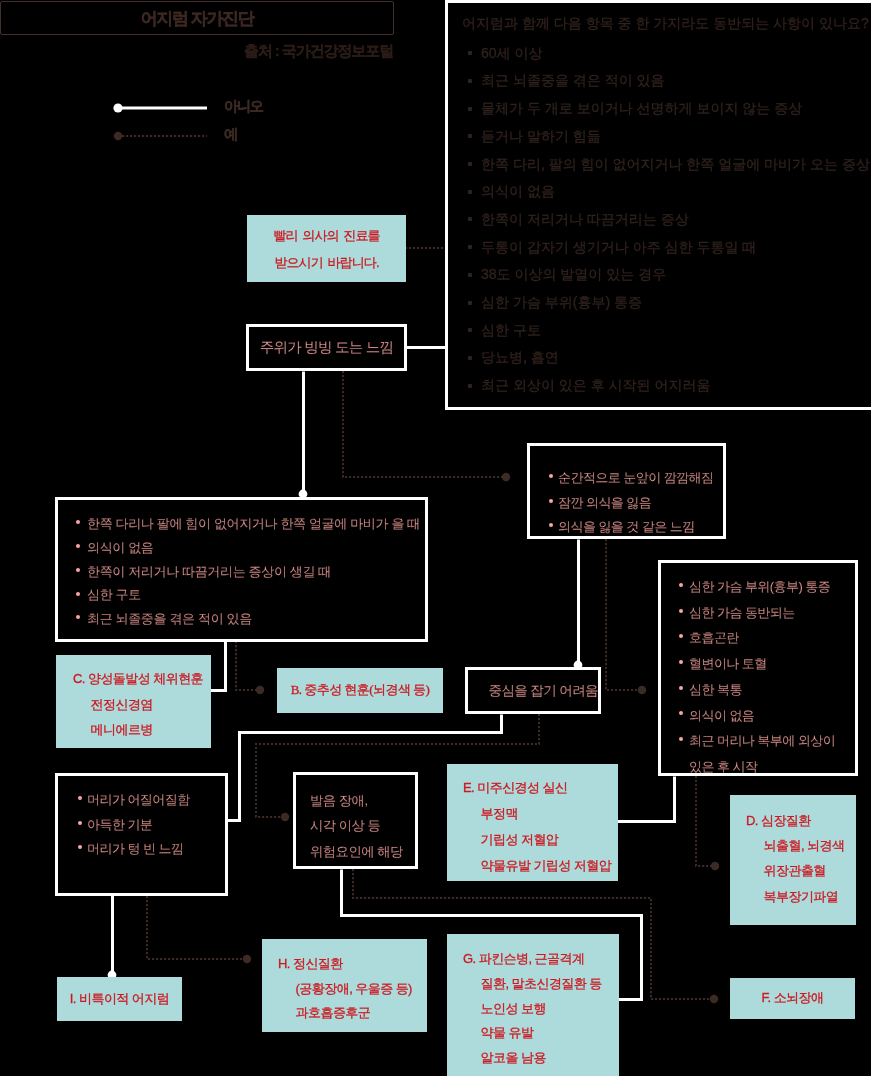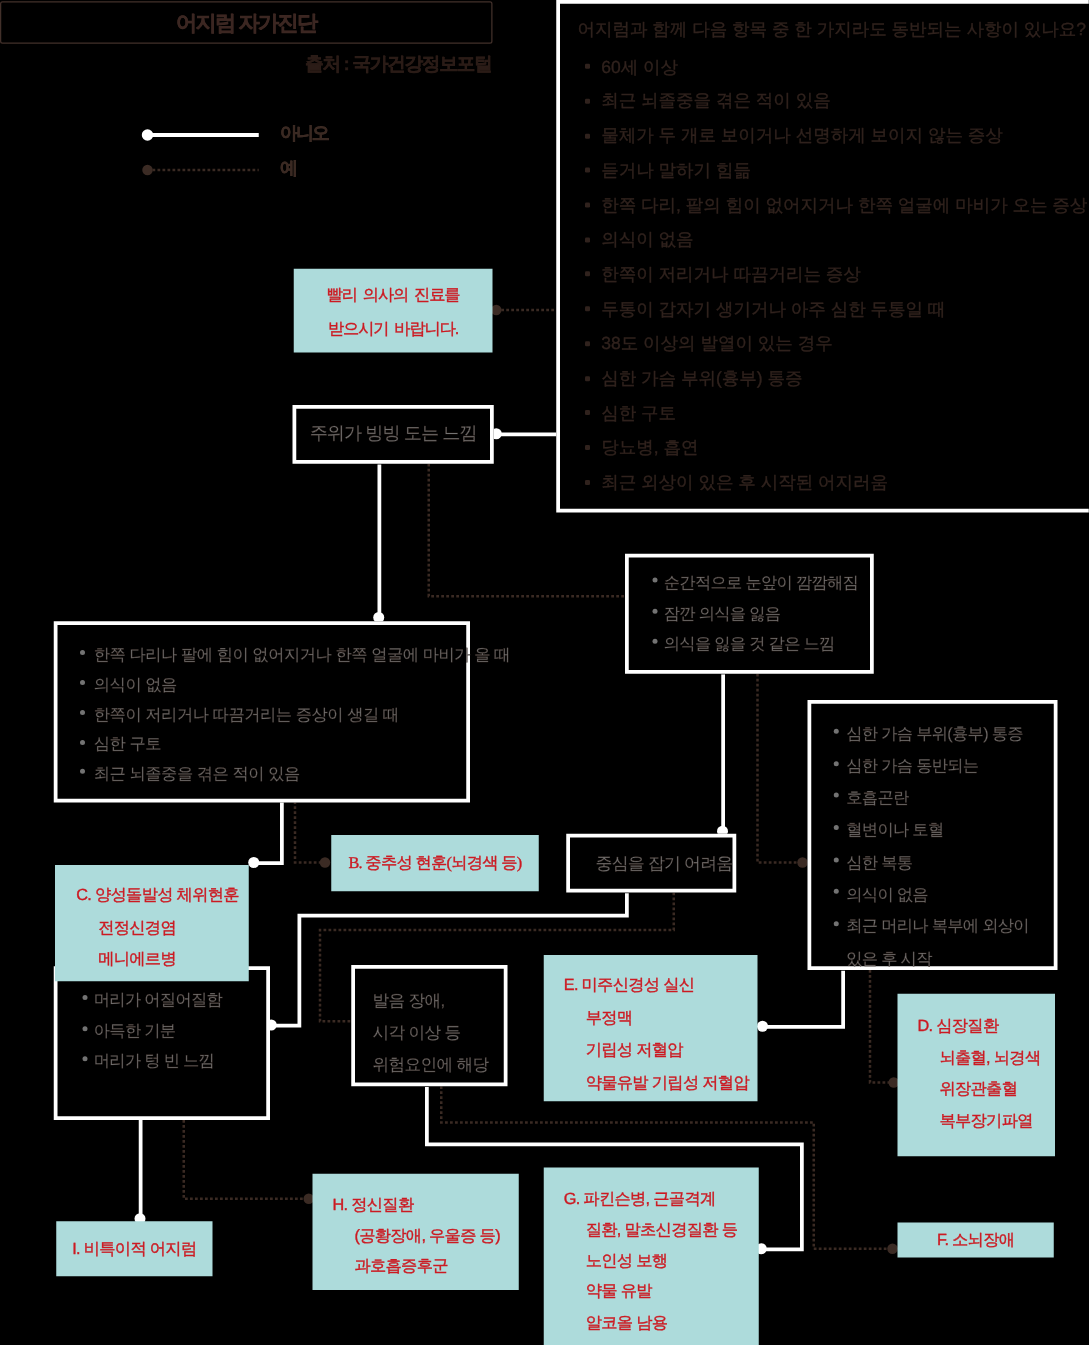--- a/index.html
+++ b/index.html
@@ -10,71 +10,71 @@
   
   #title-pill{left:0px;top:1px;width:394px;height:34px;border:1.6px solid #42302a;
      border-radius:2px;display:flex;align-items:center;justify-content:center;}
   #title-text{color:#3c2722;font-size:17px;font-weight:700;letter-spacing:-1.4px;-webkit-text-stroke:0.3px #3c2722;}
   #source-text{left:244px;top:42px;color:#2b1c17;font-size:15px;font-weight:600;letter-spacing:-1.1px;-webkit-text-stroke:0.25px #2b1c17;}
   
   #legend{left:113px;top:99px;width:170px;height:48px;}
   .lg-label{color:#3b2a23;font-size:14.5px;font-weight:600;letter-spacing:-1.8px;-webkit-text-stroke:0.25px #3b2a23;}
   
   .tealbox{background:#addbdb;color:#cc1a22;-webkit-text-stroke:0.3px #cc1a22;}
-  .darkbox{background:#000;border:3px solid #ffffff;color:#737373;-webkit-text-stroke:0.28px #33251f;}
+  .darkbox{background:#000;border:3px solid #ffffff;color:#fca5a5;-webkit-text-stroke:0.28px #33251f;}
   .bigpanel{background:#000;border:3px solid #ffffff;color:#30221d;-webkit-text-stroke:0.28px #30221d;}
-  .bx{font-size:14px;line-height:1.45;white-space:nowrap;}
+  .bx{font-size:14px;line-height:1.45;white-space:nowrap;margin-left:12px;}
   ul.bl{margin:0;padding:0;list-style:none;}
   ul.bl li{position:relative;padding-left:15px;margin:0;}
   ul.bl li::before{content:"";position:absolute;left:2px;top:0.62em;width:4px;height:4px;
      background:currentColor;border-radius:50%;}
   svg#wires{position:absolute;left:0;top:0;width:871px;height:1076px;overflow:visible;}
 
   
   #panel-top{left:445px;top:0px;width:440px;height:410px;padding:7px 0 0 14px;
      font-size:14px;line-height:27.7px;white-space:nowrap;}
   #panel-q{margin-bottom:2px;}
   #panel-list li{padding-left:19px;}
   #panel-list li::before{left:6px;top:11.5px;width:4px;height:4px;border-radius:1px;}
 
   
   #box-doctor{left:235px;top:215px;width:159px;height:67px;
      display:flex;flex-direction:column;align-items:center;justify-content:center;
      font-size:13px;line-height:26.6px;letter-spacing:-0.9px;word-spacing:2px;padding-top:2px;}
   #box-spin{left:234px;top:324px;width:161px;height:47px;
      display:flex;align-items:center;justify-content:center;font-size:14.5px;letter-spacing:-0.75px;}
-  #box-stroke{left:43px;top:497px;width:333px;height:145px;padding:12px 0 0 0px;
+  #box-stroke{left:43px;top:497px;width:373px;height:145px;padding:12px 0 0 0px;
      font-size:13px;line-height:23.8px;letter-spacing:-0.35px;}
   #box-stroke li{padding-left:29px;}
   #box-stroke li::before{left:18px;top:8.3px;}
-  #box-faint{left:500px;top:443px;width:199px;height:96px;padding:8px 0 0 7px;
+  #box-faint{left:515px;top:443px;width:199px;height:96px;padding:20px 0 0 7px;
      font-size:13px;line-height:24.5px;letter-spacing:-0.55px;}
   #box-faint li{padding-left:21px;} #box-faint li::before{left:12px;top:8.3px;}
   #box-cardiac{left:646px;top:560px;width:200px;height:216px;padding:11px 0 0 7px;
      font-size:13px;line-height:25.7px;letter-spacing:-0.55px;}
   #box-cardiac li{padding-left:21px;} #box-cardiac li::before{left:11px;top:8.8px;}
   #box-cardiac li:last-child::before{display:none;}
   #box-balance{left:453px;top:667px;width:136px;height:47px;
      display:flex;align-items:center;justify-content:flex-end;font-size:13.5px;letter-spacing:-0.6px;}
   #box-head{left:43px;top:773px;width:173px;height:123px;padding:12px 0 0 7px;
      font-size:13px;line-height:24.5px;letter-spacing:-0.55px;}
   #box-head li{padding-left:22px;} #box-head li::before{left:13px;top:8.3px;}
   #box-speech{left:281px;top:772px;width:125px;height:97px;padding:13px 0 0 14px;
      font-size:13.3px;line-height:25.3px;letter-spacing:-0.5px;}
 
   
   #ans-B{left:265px;top:668px;width:166px;height:45px;
      display:flex;align-items:center;justify-content:center;font-size:13px;font-family:Liberation Serif, serif;}
-  #ans-C{left:44px;top:692px;width:155px;height:93px;padding:11px 0 0 17px;
+  #ans-C{left:44px;top:655px;width:155px;height:93px;padding:11px 0 0 17px;
      font-size:13px;line-height:25.6px;}
   #ans-D{left:718px;top:795px;width:126px;height:130px;padding:13px 0 0 16px;
      font-size:13px;line-height:25.2px;}
   #ans-E{left:435px;top:764px;width:171px;height:117px;padding:11px 0 0 16px;
      font-size:13px;line-height:26px;}
-  #ans-F{left:718px;top:978px;width:125px;height:28px;
+  #ans-F{left:718px;top:978px;width:125px;height:41px;
      display:flex;align-items:center;justify-content:center;font-size:13px;}
   #ans-G{left:435px;top:934px;width:172px;height:145px;padding:13px 0 0 16px;
      font-size:13px;line-height:24.8px;}
   #ans-H{left:250px;top:939px;width:165px;height:93px;padding:13px 0 0 16px;
      font-size:13px;line-height:24.5px;}
   #ans-I{left:45px;top:977px;width:125px;height:44px;
      display:flex;align-items:center;justify-content:center;font-size:13px;}
   .ind{padding-left:1.35em;display:block;}
   .tealbox{letter-spacing:-0.55px;}
 </style>

